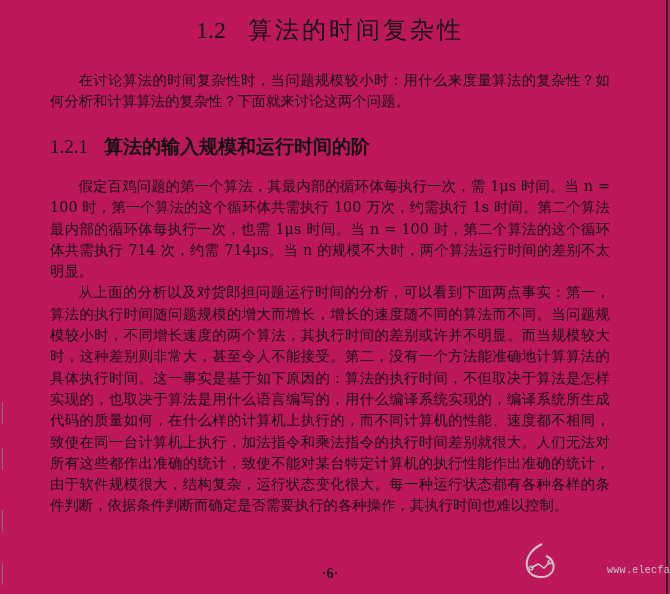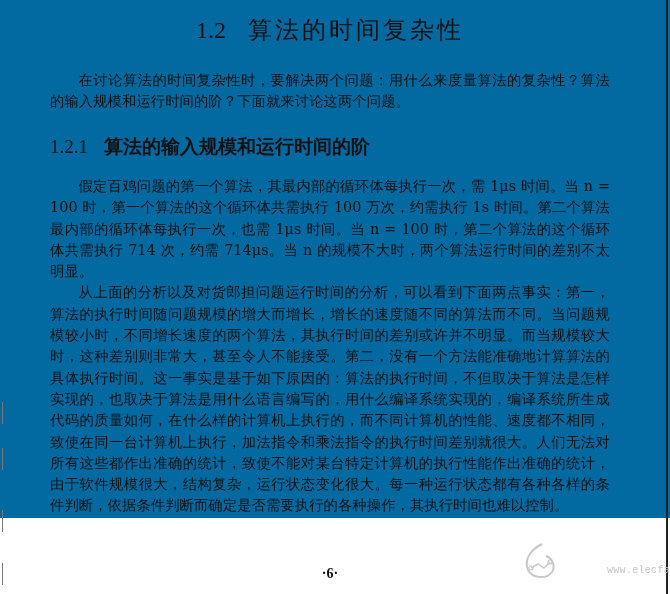--- a/index.html
+++ b/index.html
@@ -13,22 +13,22 @@
       position: relative;
       overflow: hidden;
       font-family: "DejaVu Serif", "Liberation Serif", serif;
       color: #111111;
     }
     .page {
       position: absolute;
       left: 0;
       top: 0;
       width: 670px;
-      height: 518px;
-      background: #0369a1;
+      height: 594px;
+      background: #be185d;
     }
     .right-border {
       position: absolute;
       right: 2px;
       top: 0;
       width: 2px;
       height: 594px;
       background: #222222;
     }
     .margin-mark {
@@ -143,21 +143,21 @@
   <div class="margin-mark" style="top:402px;height:22px;"></div>
   <div class="margin-mark" style="top:448px;height:22px;"></div>
   <div class="margin-mark" style="top:510px;height:22px;"></div>
   <div class="margin-mark" style="top:563px;height:22px;"></div>
 
   <h1 class="section-title" style="margin:0;font-weight:normal;">
     <span class="num">1.2</span><span>算法的时间复杂性</span>
   </h1>
 
   <div class="intro">
-    <p class="para">在讨论算法的时间复杂性时，要解决两个问题：用什么来度量算法的复杂性？算法的输入规模和运行时间的阶？下面就来讨论这两个问题。</p>
+    <p class="para">在讨论算法的时间复杂性时，当问题规模较小时：用什么来度量算法的复杂性？如何分析和计算算法的复杂性？下面就来讨论这两个问题。</p>
   </div>
 
   <h2 class="subsection-title" style="margin:0;">
     <span class="num">1.2.1</span><span>算法的输入规模和运行时间的阶</span>
   </h2>
 
   <div class="body-text">
     <p class="para">假定百鸡问题的第一个算法，其最内部的循环体每执行一次，需 1μs 时间。当 n = 100 时，第一个算法的这个循环体共需执行 100 万次，约需执行 1s 时间。第二个算法最内部的循环体每执行一次，也需 1μs 时间。当 n = 100 时，第二个算法的这个循环体共需执行 714 次，约需 714μs。当 n 的规模不大时，两个算法运行时间的差别不太明显。</p>
     <p class="para">从上面的分析以及对货郎担问题运行时间的分析，可以看到下面两点事实：第一，算法的执行时间随问题规模的增大而增长，增长的速度随不同的算法而不同。当问题规模较小时，不同增长速度的两个算法，其执行时间的差别或许并不明显。而当规模较大时，这种差别则非常大，甚至令人不能接受。第二，没有一个方法能准确地计算算法的具体执行时间。这一事实是基于如下原因的：算法的执行时间，不但取决于算法是怎样实现的，也取决于算法是用什么语言编写的，用什么编译系统实现的，编译系统所生成代码的质量如何，在什么样的计算机上执行的，而不同计算机的性能、速度都不相同，致使在同一台计算机上执行，加法指令和乘法指令的执行时间差别就很大。人们无法对所有这些都作出准确的统计，致使不能对某台特定计算机的执行性能作出准确的统计，由于软件规模很大，结构复杂，运行状态变化很大。每一种运行状态都有各种各样的条件判断，依据条件判断而确定是否需要执行的各种操作，其执行时间也难以控制。</p>
   </div>

